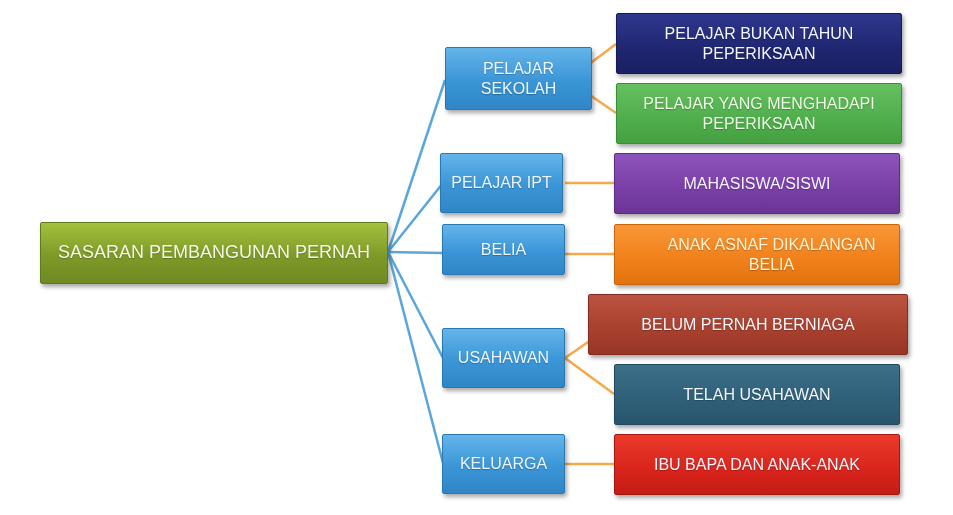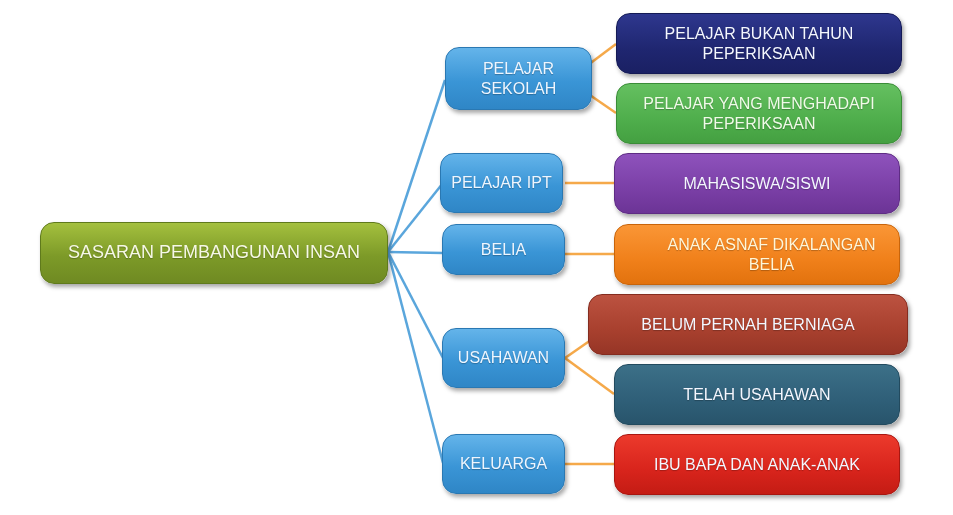--- a/index.html
+++ b/index.html
@@ -1,20 +1,20 @@
 <!DOCTYPE html>
 <html><head>
 <meta charset="utf-8">
 <style>
   html, body { margin:0; padding:0; background:#ffffff; }
   body { width:953px; height:515px; position:relative; overflow:hidden;
          font-family:"Liberation Sans", sans-serif; }
   svg.lines { position:absolute; left:0; top:0; width:953px; height:515px; }
   .box { position:absolute; display:flex; align-items:center; justify-content:center;
-         text-align:center; color:#f4f7ff; border-radius:14px; box-sizing:border-box;
+         text-align:center; color:#f4f7ff; border-radius:2px; box-sizing:border-box;
          box-shadow: 2px 3px 4px rgba(0,0,0,0.35); line-height:1.22;
          text-shadow: 0 1px 1px rgba(0,0,0,0.25); padding:0 6px; }
   .root { font-size:18px; color:#f6f8e6;
           background:linear-gradient(#a4c03e, #7d9a28 55%, #6f8a22); border:1px solid #5f7a1c; }
   .mid { font-size:16px; color:#eef6ff;
          background:linear-gradient(#64b4ea, #3a95d6 55%, #2f86c6); border:1px solid #2a78b2; }
   .leaf { font-size:16px; }
 </style>
 </head>
 <body>
@@ -32,21 +32,21 @@
     <line x1="568" y1="80" x2="616" y2="113"></line>
     <line x1="565" y1="183" x2="614" y2="183"></line>
     <line x1="565" y1="254" x2="614" y2="254"></line>
     <line x1="565" y1="358" x2="614" y2="324"></line>
     <line x1="565" y1="358" x2="614" y2="394"></line>
     <line x1="565" y1="464" x2="614" y2="464"></line>
   </g>
 </svg>
 
 <div class="box root" style="left:40px;top:222px;width:348px;height:62px;">
-  <span>SASARAN PEMBANGUNAN INSAN</span>
+  <span>SASARAN PEMBANGUNAN PERNAH</span>
 </div>
 
 <div class="box mid" style="left:445px;top:47px;width:147px;height:63px;">
   <span style="display:block;width:90px;">PELAJAR SEKOLAH</span>
 </div>
 <div class="box mid" style="left:440px;top:153px;width:123px;height:60px;">
   <span>PELAJAR IPT</span>
 </div>
 <div class="box mid" style="left:442px;top:224px;width:123px;height:51px;">
   <span>BELIA</span>

